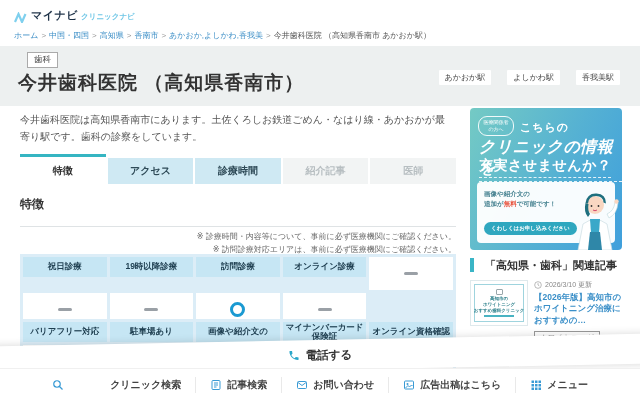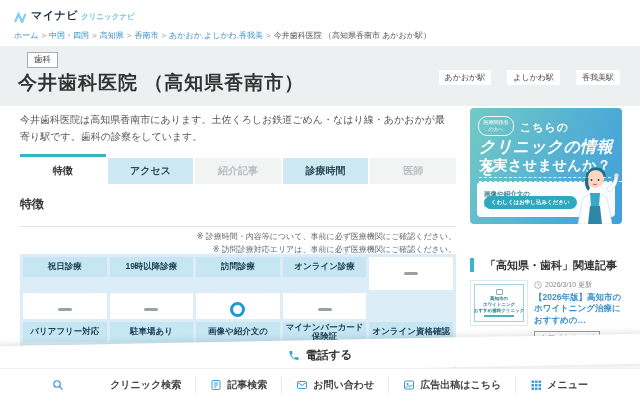--- a/index.html
+++ b/index.html
@@ -40,21 +40,21 @@
   .feature-group { position:absolute; left:20px; width:436px; background:#dcedf7; padding:3px;
     display:grid; grid-template-columns:repeat(5,1fr); gap:3px; }
   .fg1 { top:254px; }
   .fg2 { top:319px; }
   .cell-head { background:#c6e6f4; height:20px; display:flex; align-items:center; justify-content:center;
     font-size:8.5px; font-weight:bold; color:#1d3d4f; text-align:center; line-height:1.1; overflow:hidden; }
   .cell-value { background:#fff; height:33px; display:flex; align-items:center; justify-content:center; }
   .mark.dash { width:14px; height:3px; background:#9aa0a6; border-radius:2px; }
   .mark.circle { width:15px; height:15px; border:3.5px solid #1b9ad2; border-radius:50%; }
   
-  .promo-card { position:absolute; left:470px; top:108px; width:152px; height:116px; border-radius:4px;
+  .promo-card { position:absolute; left:470px; top:108px; width:152px; height:142px; border-radius:4px;
     background:linear-gradient(115deg,#74cac4 0%,#55b1d3 55%,#3f9fdc 100%); overflow:hidden; cursor:pointer; }
   .promo-badge { position:absolute; left:8px; top:8px; width:36px; border:1px solid rgba(255,255,255,.9);
     border-radius:9px; color:#fff; font-size:5px; text-align:center; line-height:1.4; padding:2px 1px; }
   .promo-l1 { position:absolute; left:50px; top:12px; font-size:11px; font-weight:bold; color:#fff; letter-spacing:1px; }
   .promo-l2 { position:absolute; left:9px; top:29px; font-size:16px; font-weight:bold; color:#fff; letter-spacing:0.5px;
     border-bottom:1px dashed rgba(255,255,255,.85); padding-bottom:2px;font-style:italic; }
   .promo-l3 { position:absolute; left:9px; top:49px; font-size:14px; font-weight:bold; color:#fff; letter-spacing:0.5px;
     border-bottom:1px dashed rgba(255,255,255,.85); padding-bottom:2px; }
   .promo-panel { position:absolute; left:7px; right:7px; top:74px; bottom:7px; background:rgba(255,255,255,.96); border-radius:4px; }
   .promo-sub { position:absolute; left:7px; top:7px; font-size:6.5px; color:#44808f; line-height:1.6; font-weight:bold; }
@@ -112,22 +112,22 @@
     <span class="station-tag">よしかわ駅</span>
     <span class="station-tag">香我美駅</span>
   </div>
 </div>
 
 <p class="description">今井歯科医院は高知県香南市にあります。土佐くろしお鉄道ごめん・なはり線・あかおかが最寄り駅です。歯科の診察をしています。</p>
 
 <div class="tabs">
   <div class="tab active">特徴</div>
   <div class="tab normal">アクセス</div>
+  <div class="tab normal">診療時間</div>
   <div class="tab muted">紹介記事</div>
-  <div class="tab normal">診療時間</div>
   <div class="tab muted">医師</div>
 </div>
 
 <h2 class="section-title">特徴</h2>
 <div class="section-rule"></div>
 <div class="notes">
   <div>※ 診療時間・内容等について、事前に必ず医療機関にご確認ください。</div>
   <div>※ 訪問診療対応エリアは、事前に必ず医療機関にご確認ください。</div>
 </div>
 

